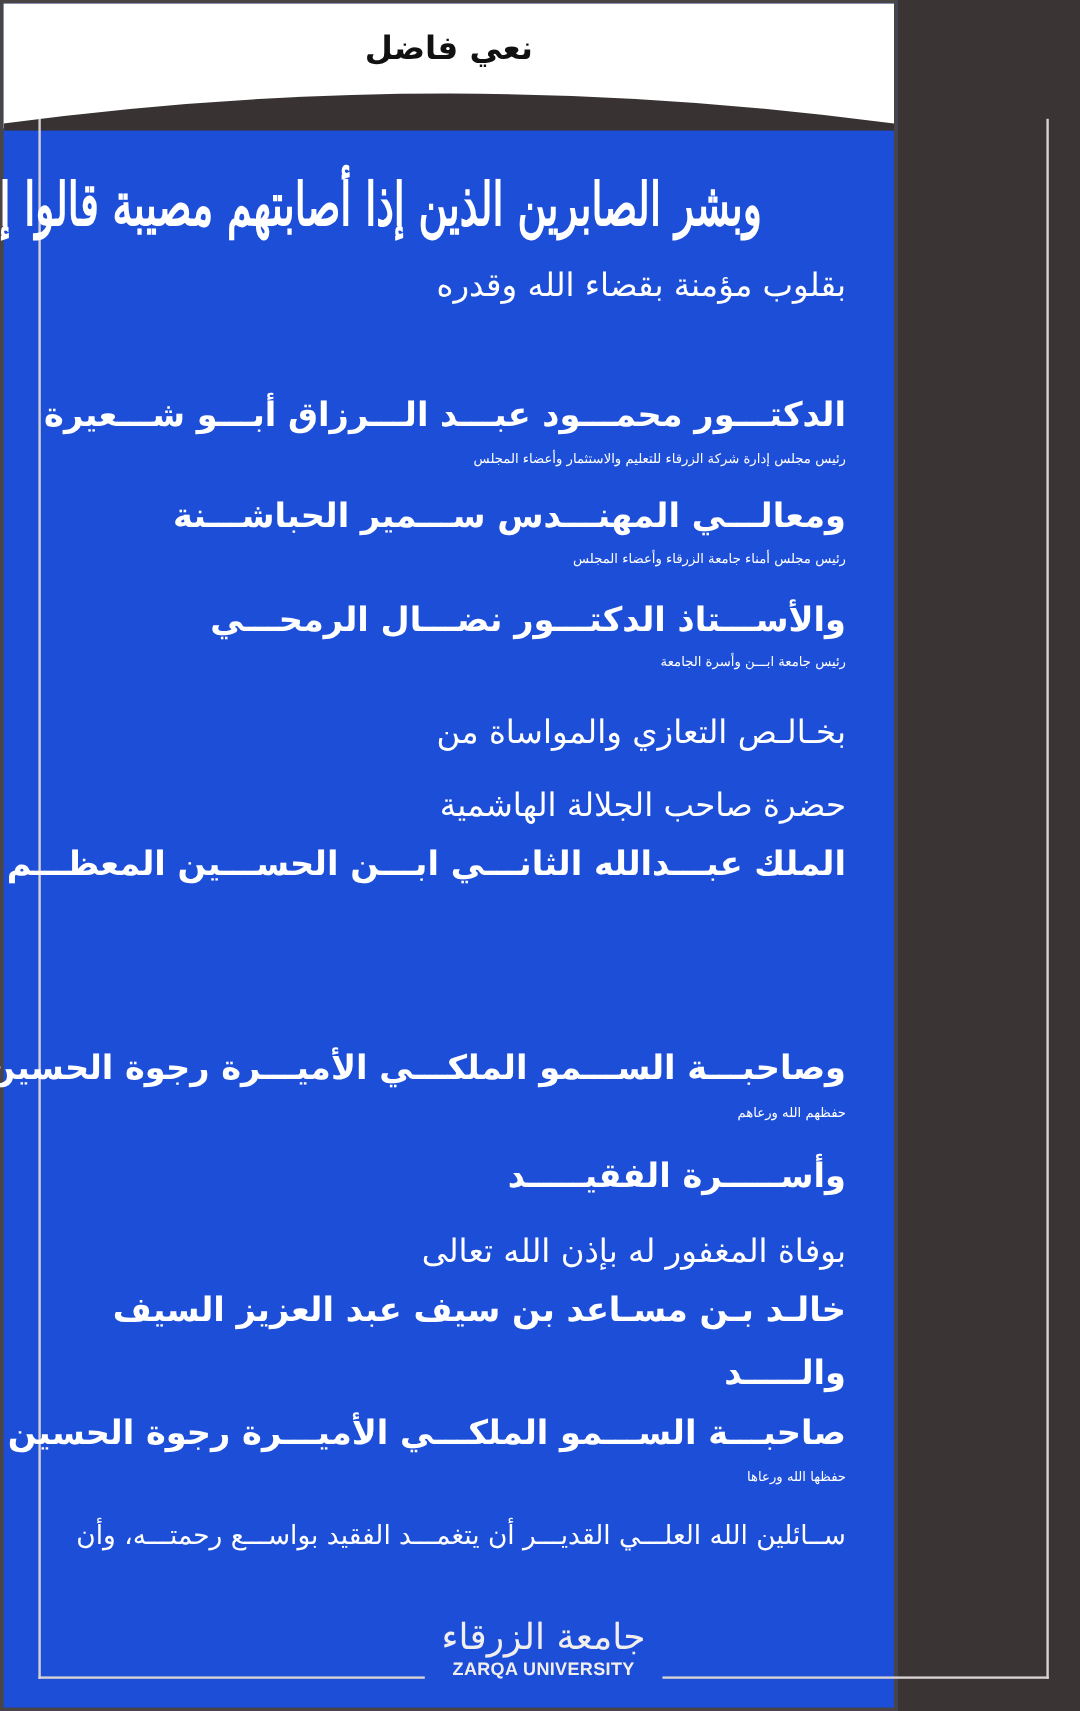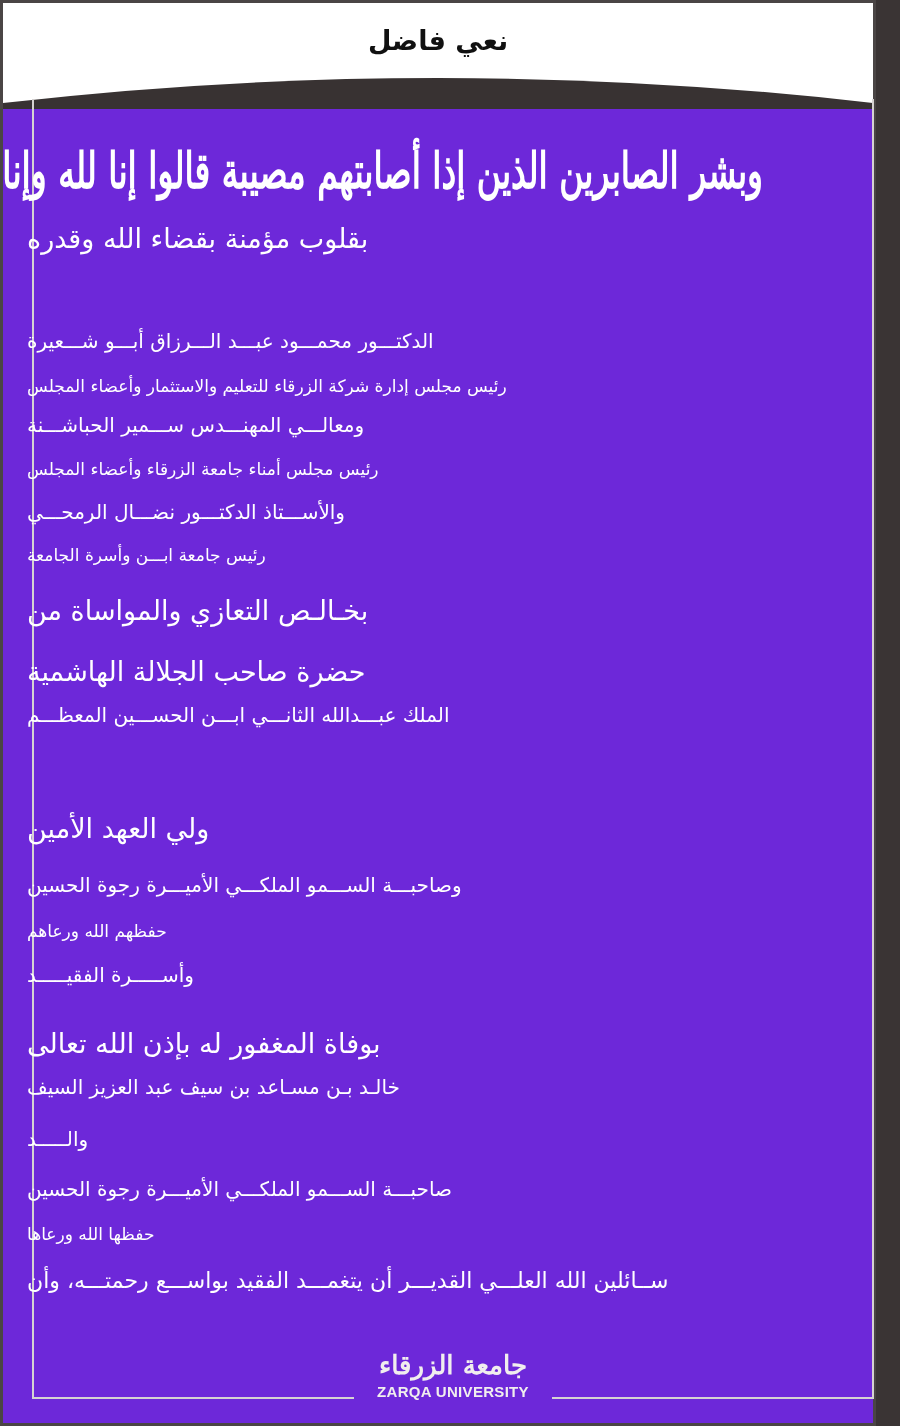--- a/index.html
+++ b/index.html
@@ -2,22 +2,22 @@
 <html><head>
 <meta charset="utf-8">
 <style>
   html, body { margin: 0; padding: 0; }
   body {
     width: 900px; height: 1426px; overflow: hidden;
     background: #3a3434;
     font-family: "DejaVu Sans", sans-serif;
   }
   .page {
-    position: relative; width: 876px; height: 1426px;
-    background: #6d28d9;
+    position: relative; width: 748px; height: 1426px;
+    background: #1d4ed8;
     box-sizing: border-box;
     border: 3px solid #4a4545;
   }
   .header {
     position: absolute; left: 0; top: 0; width: 100%; height: 104px;
     background: #ffffff;
   }
   .header-title {
     position: absolute; left: 0; right: 0; top: 18px;
     text-align: center; direction: rtl;
@@ -42,37 +42,37 @@
   .verse {
     position: absolute; left: 110px; right: 110px; top: 108px;
     text-align: center; direction: rtl;
     font-family: "DejaVu Serif", serif; font-weight: bold;
     font-size: 33px; line-height: 80px; color: #ffffff;
     letter-spacing: -1px; white-space: nowrap;
     transform: scaleY(1.5); transform-origin: center top;
   }
 
   .line {
-    position: absolute; left: 24px; right: 40px;
-    text-align: left; direction: rtl; color: #ffffff;
+    position: absolute; left: 48px; right: 40px;
+    text-align: right; direction: rtl; color: #ffffff;
     white-space: nowrap;
     font-family: "DejaVu Sans", sans-serif;
   }
   .l-reg { font-size: 27px; }
-  .l-big { font-size: 20px; font-weight: normal; }
-  .l-small { font-size: 17px; }
+  .l-big { font-size: 28px; font-weight: bold; }
+  .l-small { font-size: 11px; }
   .l-prayer { font-size: 22px; }
 
   .logo {
     position: absolute; left: 355px; width: 190px; top: 1344px; height: 66px;
     text-align: center; color: #f1eeee;
   }
   .logo-ar {
-    font-family: "DejaVu Serif", serif; font-size: 26px; line-height: 36px;
-    direction: rtl; font-weight: bold;
+    font-family: "DejaVu Serif", serif; font-size: 30px; line-height: 36px;
+    direction: rtl; font-weight: normal;
   }
   .logo-en {
     font-family: "Liberation Sans", sans-serif; font-weight: bold;
     font-size: 15px; line-height: 18px; letter-spacing: 0.3px;
   }
 </style>
 </head>
 <body>
 
 <div class="page">
@@ -99,21 +99,20 @@
   <div class="line l-small" style="top:456px">رئيس مجلس أمناء جامعة الزرقاء وأعضاء المجلس</div>
   <div class="line l-big" style="top:410px">ومعالـــي المهنـــدس ســـمير الحباشـــنة</div>
 
   <div class="line l-big" style="top:497px">والأســـتاذ الدكتـــور نضـــال الرمحـــي</div>
   <div class="line l-small" style="top:542px">رئيس جامعة ابـــن وأسرة الجامعة</div>
 
   <div class="line l-reg" style="top:592px">بخـالـص التعازي والمواساة من</div>
   <div class="line l-reg" style="top:653px">حضرة صاحب الجلالة الهاشمية</div>
   <div class="line l-big" style="top:700px">الملك عبـــدالله الثانـــي ابـــن الحســـين المعظـــم</div>
 
-  <div class="line l-reg" style="top:810px">ولي العهد الأمين</div>
 
   <div class="line l-big" style="top:870px">وصاحبـــة الســـمو الملكـــي الأميـــرة رجوة الحسين</div>
   <div class="line l-small" style="top:918px">حفظهم الله ورعاهم</div>
 
   <div class="line l-big" style="top:960px">وأســـــرة الفقيـــــد</div>
 
   <div class="line l-reg" style="top:1025px">بوفاة المغفور له بإذن الله تعالى</div>
   <div class="line l-big" style="top:1072px">خالـد بـن مسـاعد بن سيف عبد العزيز السيف</div>
   <div class="line l-big" style="top:1124px">والـــــد</div>
   <div class="line l-big" style="top:1174px">صاحبـــة الســـمو الملكـــي الأميـــرة رجوة الحسين</div>

